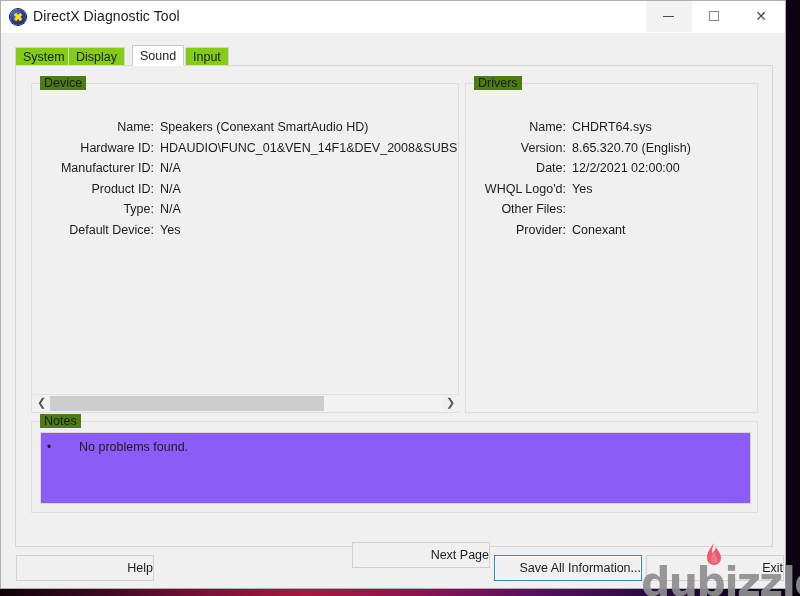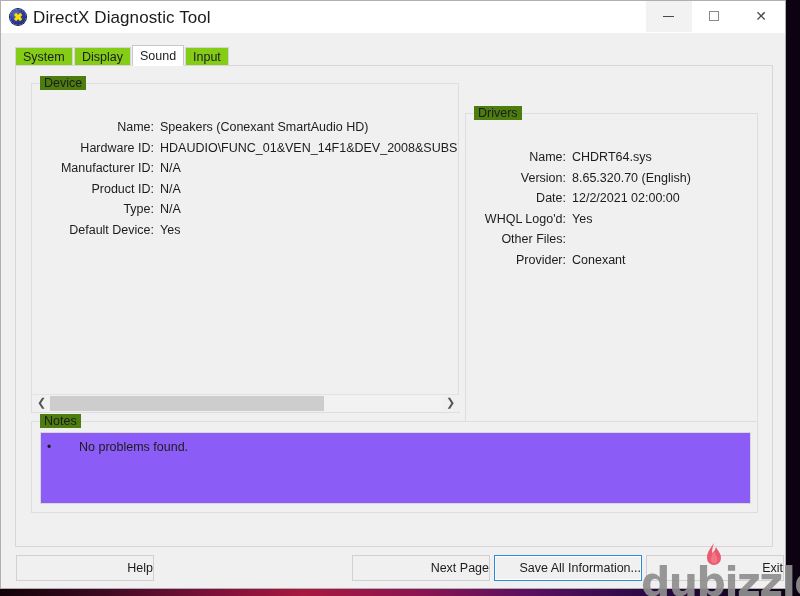--- a/index.html
+++ b/index.html
@@ -68,21 +68,21 @@
     line-height: 16px;
     text-align: center;
     font-size: 11px;
     font-weight: bold;
     color: #ffe000;
     text-shadow: 0 0 1px #b89400;
   }
   #title-text {
     position: absolute;
     left: 32px; top: 7px;
-    font-size: 17px;
+    font-size: 14px;
     color: #1b1b1b;
     letter-spacing: .1px;
     white-space: nowrap;
   }
   .winbtn {
     position: absolute;
     top: 0;
     width: 46px;
     height: 31px;
     border: none;
@@ -185,21 +185,21 @@
     color: #1c1c1c;
     white-space: nowrap;
   }
 
   #group-device {
     left: 15px; top: 17px;
     width: 428px; height: 330px;
   }
   #group-drivers {
     left: 449px; top: 17px;
-    width: 293px; height: 330px; margin-top: 30px;
+    width: 293px; height: 330px;
   }
   #group-notes {
     left: 15px; top: 355px;
     width: 727px; height: 92px;
   }
 
   
   .fields {
     position: absolute;
     top: 36px;
@@ -307,21 +307,21 @@
     line-height: 24px;
     cursor: default;
     padding: 0;
     white-space: nowrap;
   }
   .btn.focused {
     border: 1px solid #2a8ad4;
     box-shadow: inset 0 0 0 1px #ffffff;
   }
   #btn-help      { left: 15px;  top: 554px; width: 138px; }
-  #btn-next      { left: 351px; top: 554px; width: 138px; }
+  #btn-next      { left: 351px; top: 541px; width: 138px; }
   #btn-saveall   { left: 493px; top: 554px; width: 148px; }
   #btn-exit      { left: 645px; top: 554px; width: 138px; }
 
   
   #watermark {
     position: absolute;
     left: 641px;
     top: 556px;
     width: 180px;
     height: 44px;
@@ -365,21 +365,21 @@
       <span class="glyph-max"></span>
     </button>
     <button class="winbtn" id="btn-close">
       <span class="glyph-close">✕</span>
     </button>
   </div>
 
   <div id="tabstrip">
     <div id="tabline"></div>
     <div class="tab" id="tab-0" style="left: 0px;">System</div>
-    <div class="tab" id="tab-1" style="left: 59px;">Display</div>
+    <div class="tab" id="tab-1" style="left: 53px;">Display</div>
     <div class="tab active" id="tab-2" style="left: 117px;">Sound</div>
     <div class="tab" id="tab-3" style="left: 170px;">Input</div>
   </div>
 
   <div id="client">
 
     <div class="group" id="group-device">
       <span class="group-title">Device</span>
 
       <div class="fields" id="device-fields">

